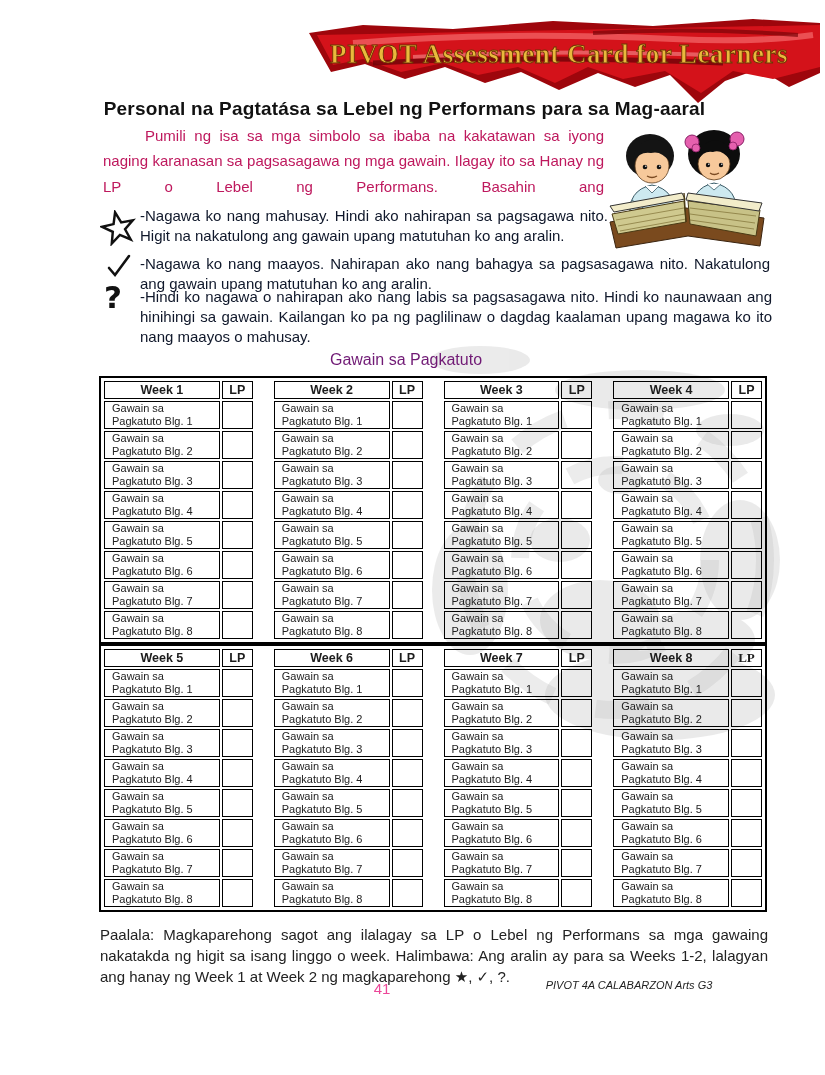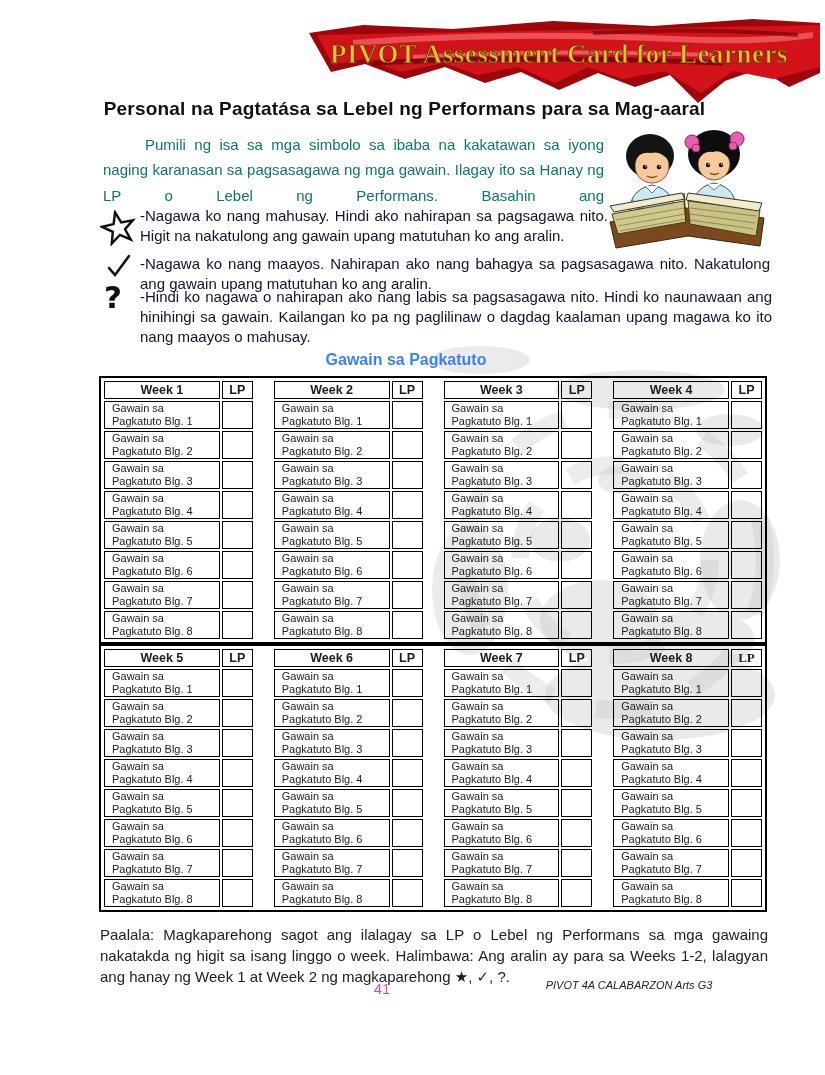--- a/index.html
+++ b/index.html
@@ -12,36 +12,36 @@
 
   .content{position:relative;z-index:1;}
 
   
   .banner{left:293px;top:17px;width:527px;height:92px;}
 
   
   .heading{left:55px;right:10px;top:98px;text-align:center;font-size:19px;font-weight:bold;letter-spacing:.2px;color:#111;}
 
   
-  .intro{left:103px;top:132px;width:501px;font-size:15px;line-height:25.4px;text-align:justify;text-align-last:justify;text-indent:42px;color:#0f766e;}
+  .intro{left:103px;top:123px;width:501px;font-size:15px;line-height:25.4px;text-align:justify;text-align-last:justify;text-indent:42px;color:#be185d;}
 
   
   .kids{left:600px;top:126px;}
 
   
   .sym-text{font-size:15px;line-height:20px;text-align:justify;color:#0f172a;}
   .star-icon{left:100px;top:210px;}
   .star-text{left:140px;top:206px;width:468px;}
   .check-icon{left:106px;top:253px;}
   .check-text{left:140px;top:254px;width:630px;}
   .q-icon{left:104px;top:282px;font-size:31px;font-weight:800;font-family:"DejaVu Sans",sans-serif;color:#111;line-height:30px;}
   .q-text{left:140px;top:287px;width:632px;}
 
   
-  .tbl-title{left:0;right:0;top:351px;text-align:center;font-size:16px;font-weight:bold;color:#3b82f6;margin-left:48px;}
+  .tbl-title{left:0;right:0;top:351px;text-align:center;font-size:16px;font-weight:normal;color:#701a75;margin-left:48px;}
   .tbl-wrap{left:99px;top:376px;width:668px;}
   .tbl-block{border:2px solid #000;padding:1px;display:flex;gap:17px;background:transparent;}
   .tbl-block + .tbl-block{border-top-width:2px;}
   table.wk{border-collapse:separate;border-spacing:2px;flex:1 1 0;table-layout:fixed;}
   table.wk th,table.wk td{border:1.4px solid #000;background:transparent;}
   th.wh{font-size:12.5px;font-weight:bold;text-align:center;height:16px;padding:0;}
   th.lh{font-size:12.5px;font-weight:bold;text-align:center;width:27px;padding:0;}
   th.lh.serif{font-family:"Liberation Serif",serif;font-size:13px;}
   td.ac{font-size:11px;line-height:13px;padding:0 2px 0 7px;white-space:pre-line;vertical-align:middle;color:#222;height:26px;}
   td.lc{width:27px;}

